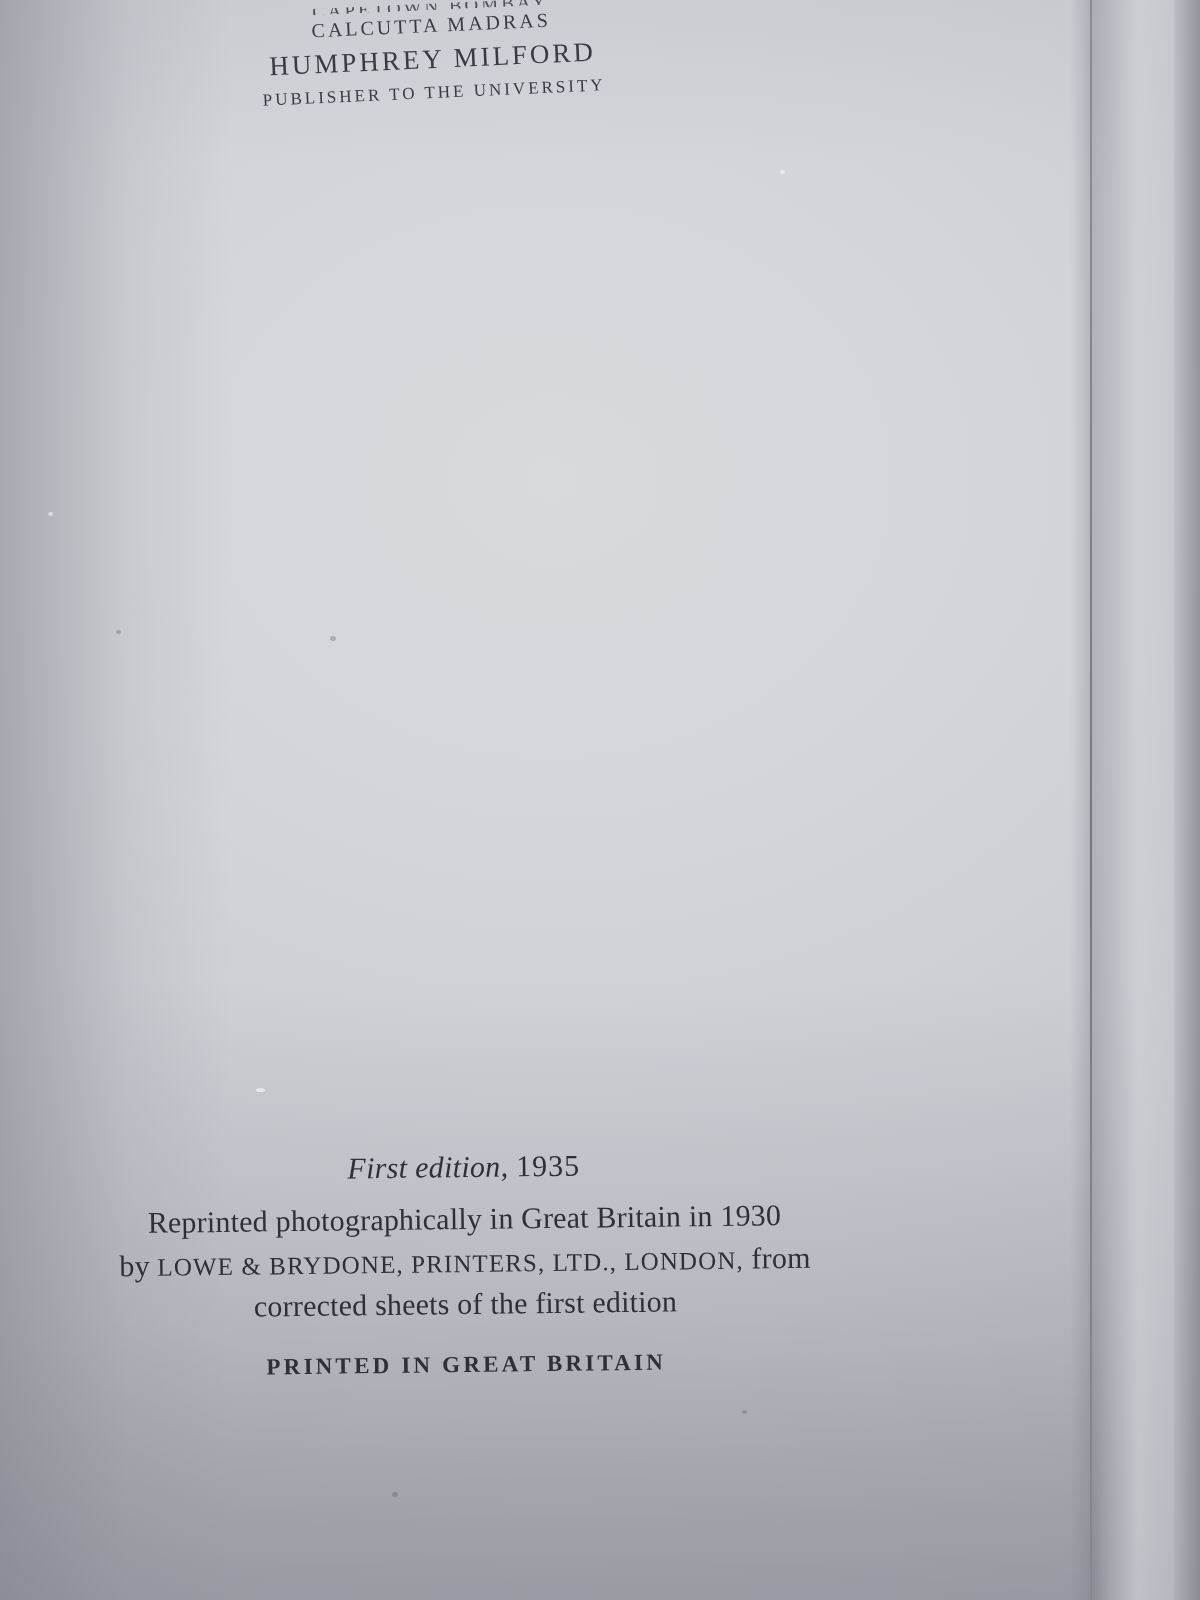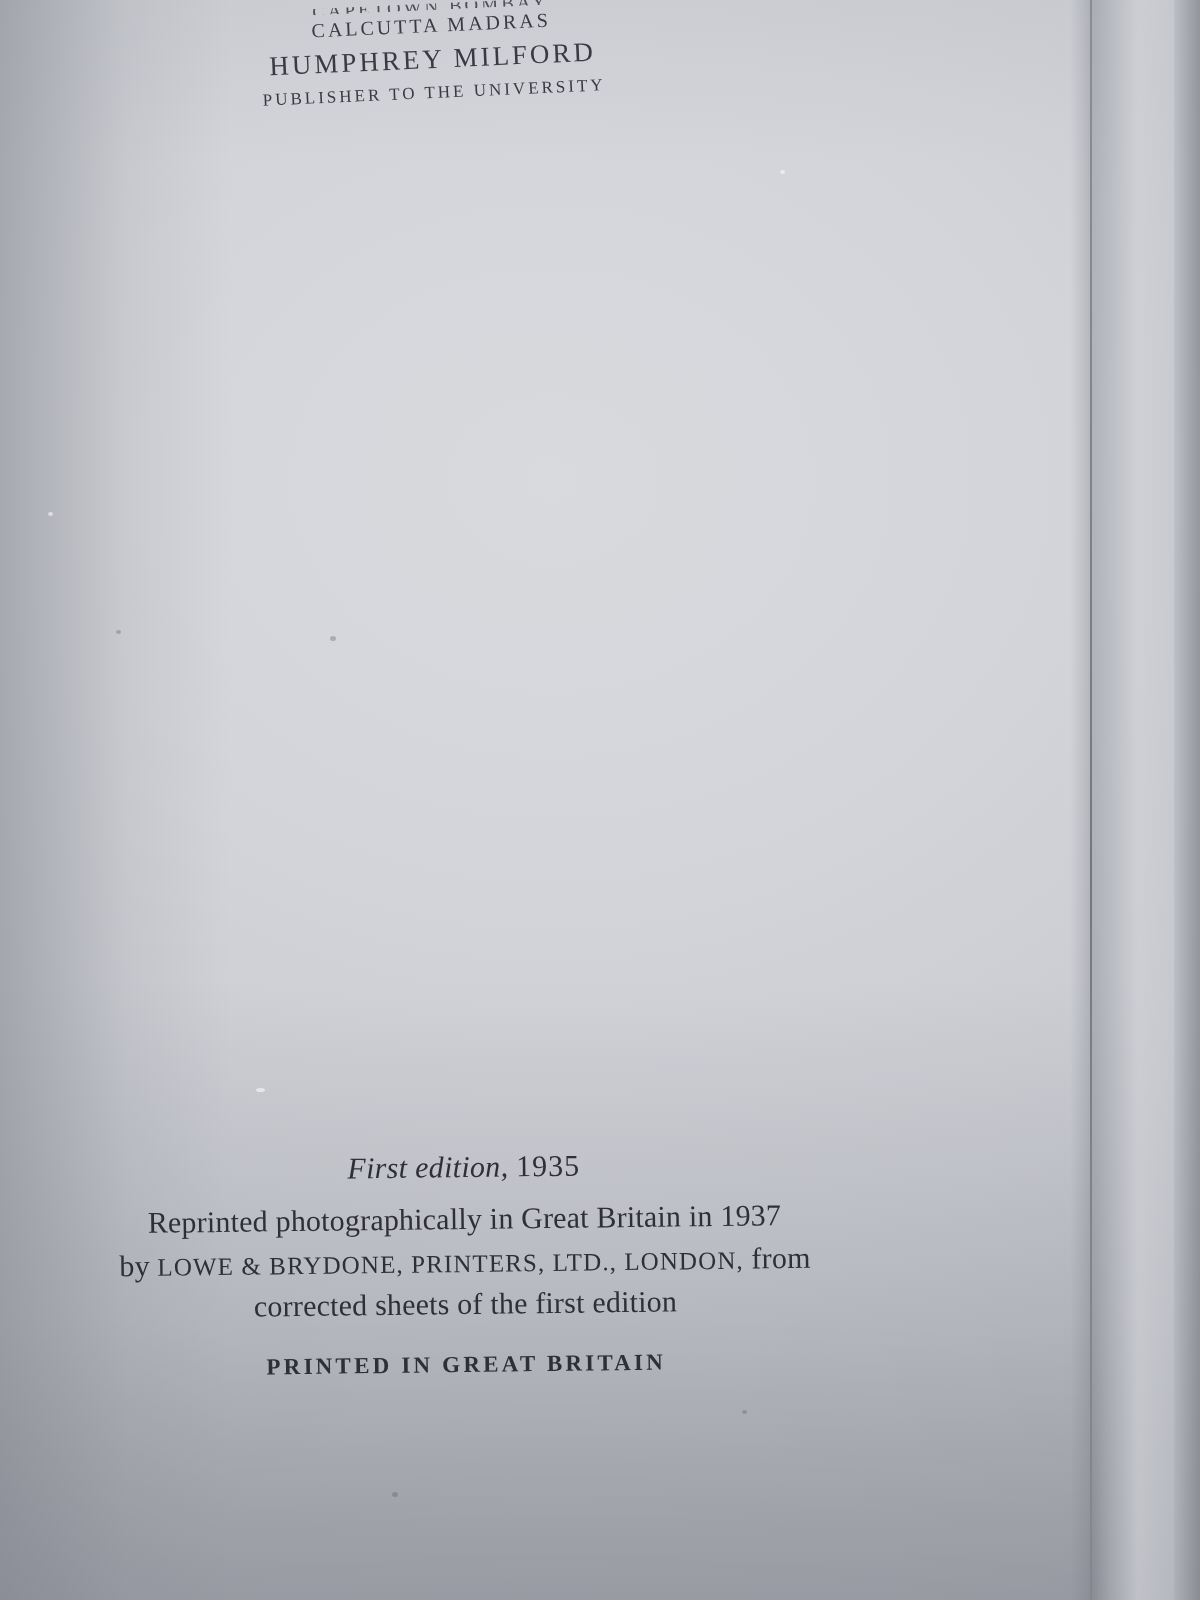--- a/index.html
+++ b/index.html
@@ -158,21 +158,21 @@
     <div class="ln ln-3">PUBLISHER TO THE UNIVERSITY</div>
   </div>
 
   <div class="colophon">
     <div class="line-first">
       <span>First edition,</span>
       <span class="yr">1935</span>
     </div>
     <div class="line-body">
       <span>Reprinted photographically in Great Britain in</span>
-      <span>1937</span>
+      <span>1930</span>
     </div>
     <div class="line-body">
       <span>by</span>
       <span class="sc">LOWE &amp; BRYDONE, PRINTERS, LTD., LONDON,</span>
       <span>from</span>
     </div>
     <div class="line-body">corrected sheets of the first edition</div>
     <div class="line-printed">PRINTED IN GREAT BRITAIN</div>
   </div>
 

